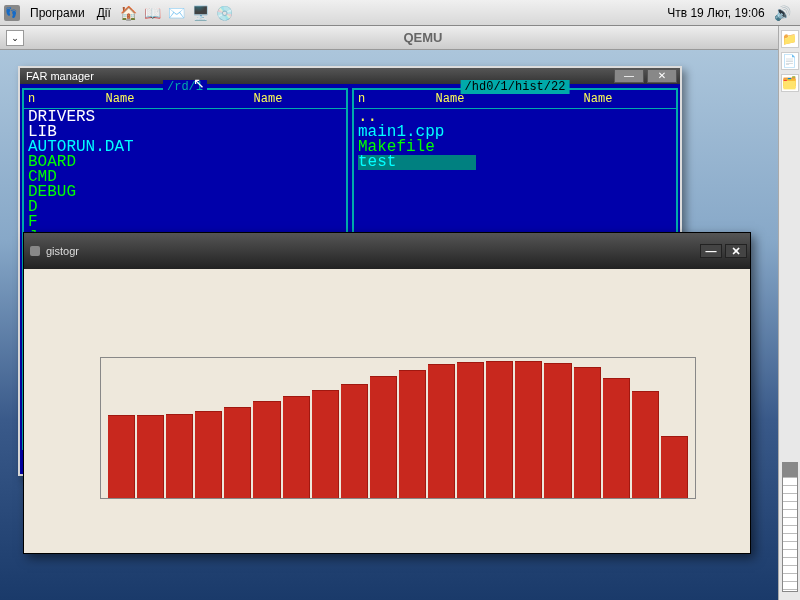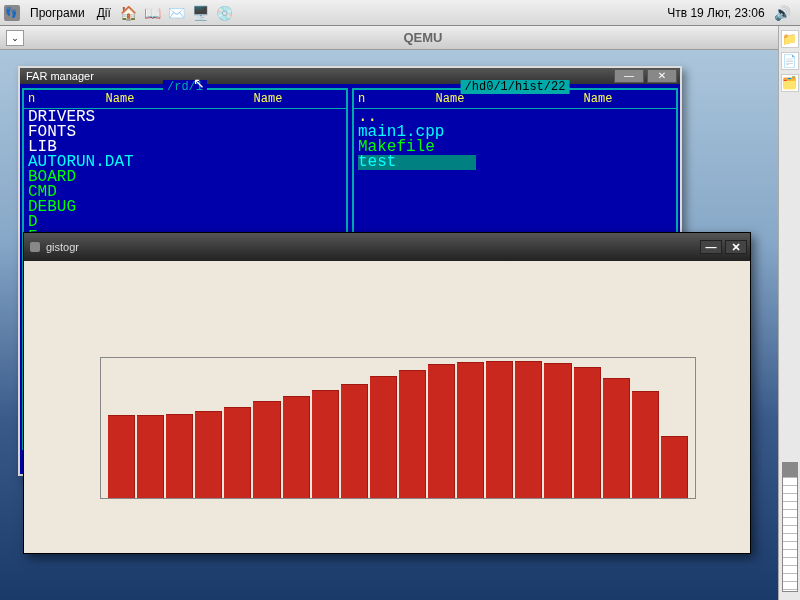--- a/index.html
+++ b/index.html
@@ -45,42 +45,42 @@
 .pf.green{color:#00ff00;}
 .pf.sel{background:#008080; color:#00ffff; display:inline-block; padding-right:80px;}
 .far-bottom{height:18px; font-family:'Courier New',monospace; font-size:12px; padding-left:4px; color:#fff;}
 .far-bottom .pth{color:#fff;}
 .far-bottom .num{background:#00aaaa;color:#000;padding:0 2px;}
 .far-bottom .grn{color:#00ff00;}
 .cursor-arrow{position:absolute; left:193px; top:75px; color:#fff; font-size:14px; z-index:5;}
 
 
 .gist-win { position:absolute; left:23px; top:232px; width:728px; height:322px; background:#eee8dc; border:1px solid #000; box-shadow:4px 4px 10px rgba(0,0,0,0.5);}
-.gist-tb{height:28px; background:linear-gradient(to bottom,#555,#222); display:flex; align-items:center; color:#ddd; font-size:11px; padding-left:6px;}
+.gist-tb{height:36px; background:linear-gradient(to bottom,#555,#222); display:flex; align-items:center; color:#ddd; font-size:11px; padding-left:6px;}
 .gist-tb .dot{width:10px;height:10px;background:#888;border-radius:2px;margin-right:6px;}
 .gist-tb .sp{flex:1;}
 .gist-btn{width:22px;height:14px;background:#444;margin-right:3px;border:1px solid #222;color:#fff;text-align:center;font-size:11px;line-height:12px;font-weight:bold;}
 .chart-box{position:absolute; left:76px; top:124px; width:596px; height:142px; border:1px solid #888; background:#eee8dc;}
 .bars{position:absolute; left:0; bottom:0; right:0; height:100%; display:flex; align-items:flex-end; padding:0 6px;}
 .bar{flex:1; background:#c8281e; margin:0 1px; border-top:1px solid #a01810; border-right:1px solid #a01810;}
 </style>
 </head>
 <body>
 
 <div class="taskbar">
   <div class="tb-foot">👣</div>
   <div class="tb-item">Програми</div>
   <div class="tb-item">Дії</div>
   <div class="tb-icon">🏠</div>
   <div class="tb-icon">📖</div>
   <div class="tb-icon">✉️</div>
   <div class="tb-icon">🖥️</div>
   <div class="tb-icon">💿</div>
   <div class="tb-spacer"></div>
-  <div class="tb-clock">Чтв 19 Лют, 23:06</div>
+  <div class="tb-clock">Чтв 19 Лют, 19:06</div>
   <div class="speaker">🔊</div>
 </div>
 
 <div class="rsidebar">
   <div class="rsb-icon">📁</div>
   <div class="rsb-icon">📄</div>
   <div class="rsb-icon">🗂️</div>
   <div class="rsb-progress">
       <div></div>
       <div></div>
@@ -102,21 +102,20 @@
   <div class="far-body">
     <div class="panel">
       <div class="panel-path active">/rd/1</div>
       <div class="panel-hdr">
         <span class="n1">n</span>
         <span>Name</span>
         <span>Name</span>
       </div>
       <div class="panel-files" id="left-files">
           <div class="pf">DRIVERS</div>
-          <div class="pf">FONTS</div>
           <div class="pf">LIB</div>
           <div class="pf cyan">AUTORUN.DAT</div>
           <div class="pf green">BOARD</div>
           <div class="pf green">CMD</div>
           <div class="pf green">DEBUG</div>
           <div class="pf green">D</div>
           <div class="pf green">F</div>
           <div class="pf green">J</div>
           <div class="pf green">J</div>
           <div class="pf green">K</div>

